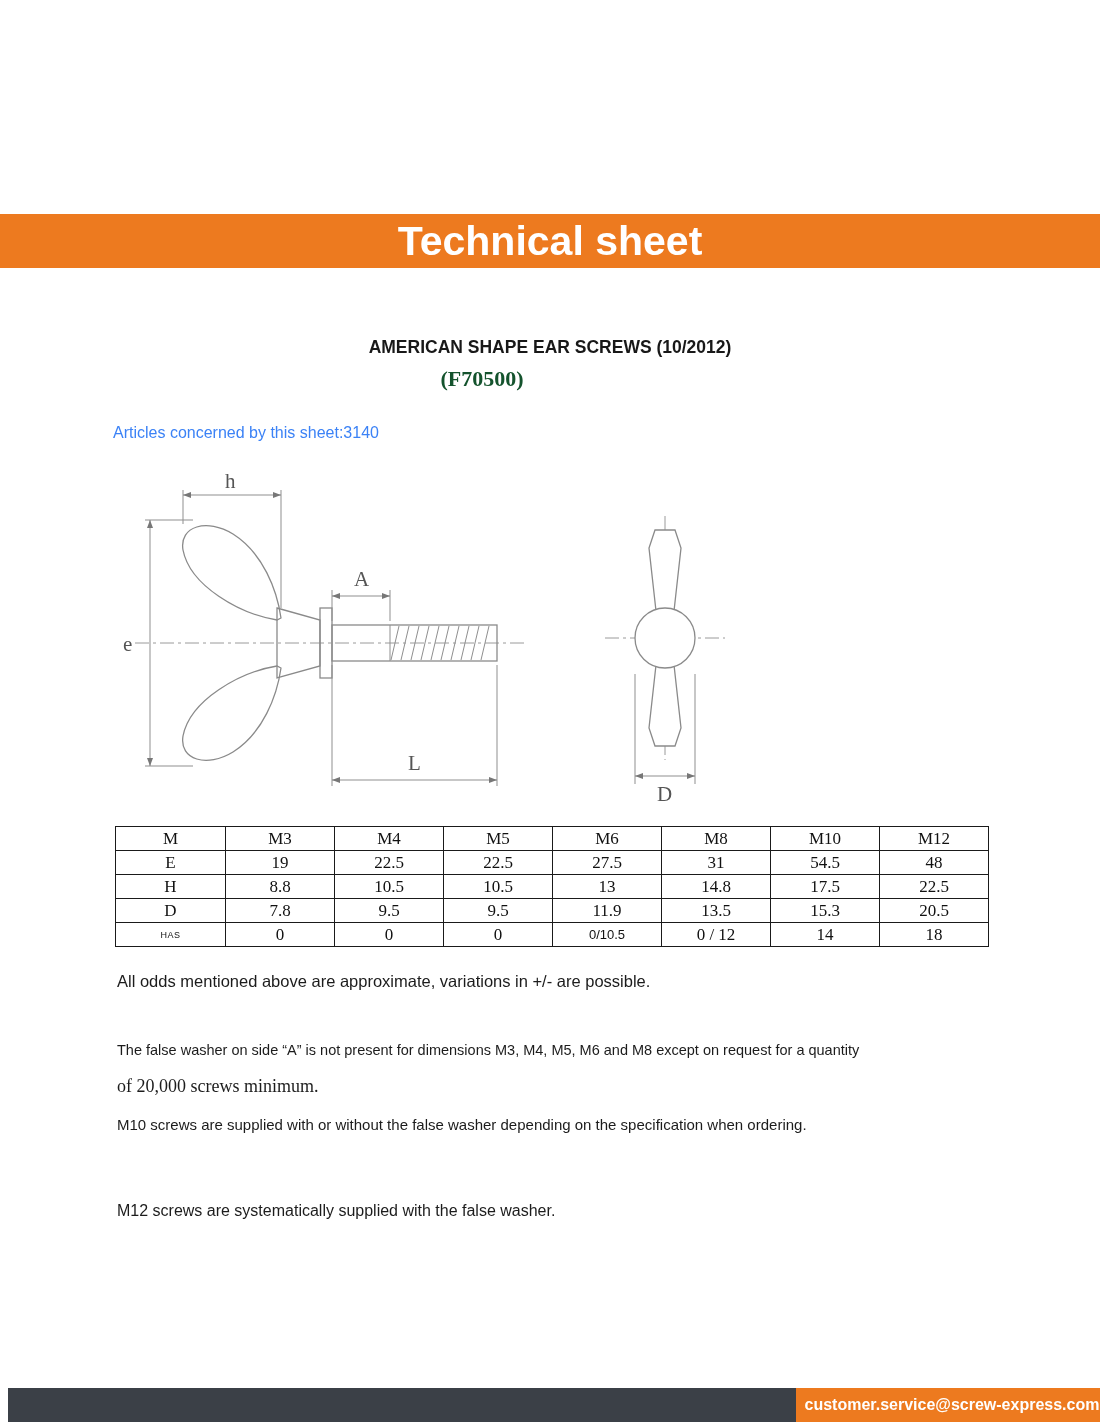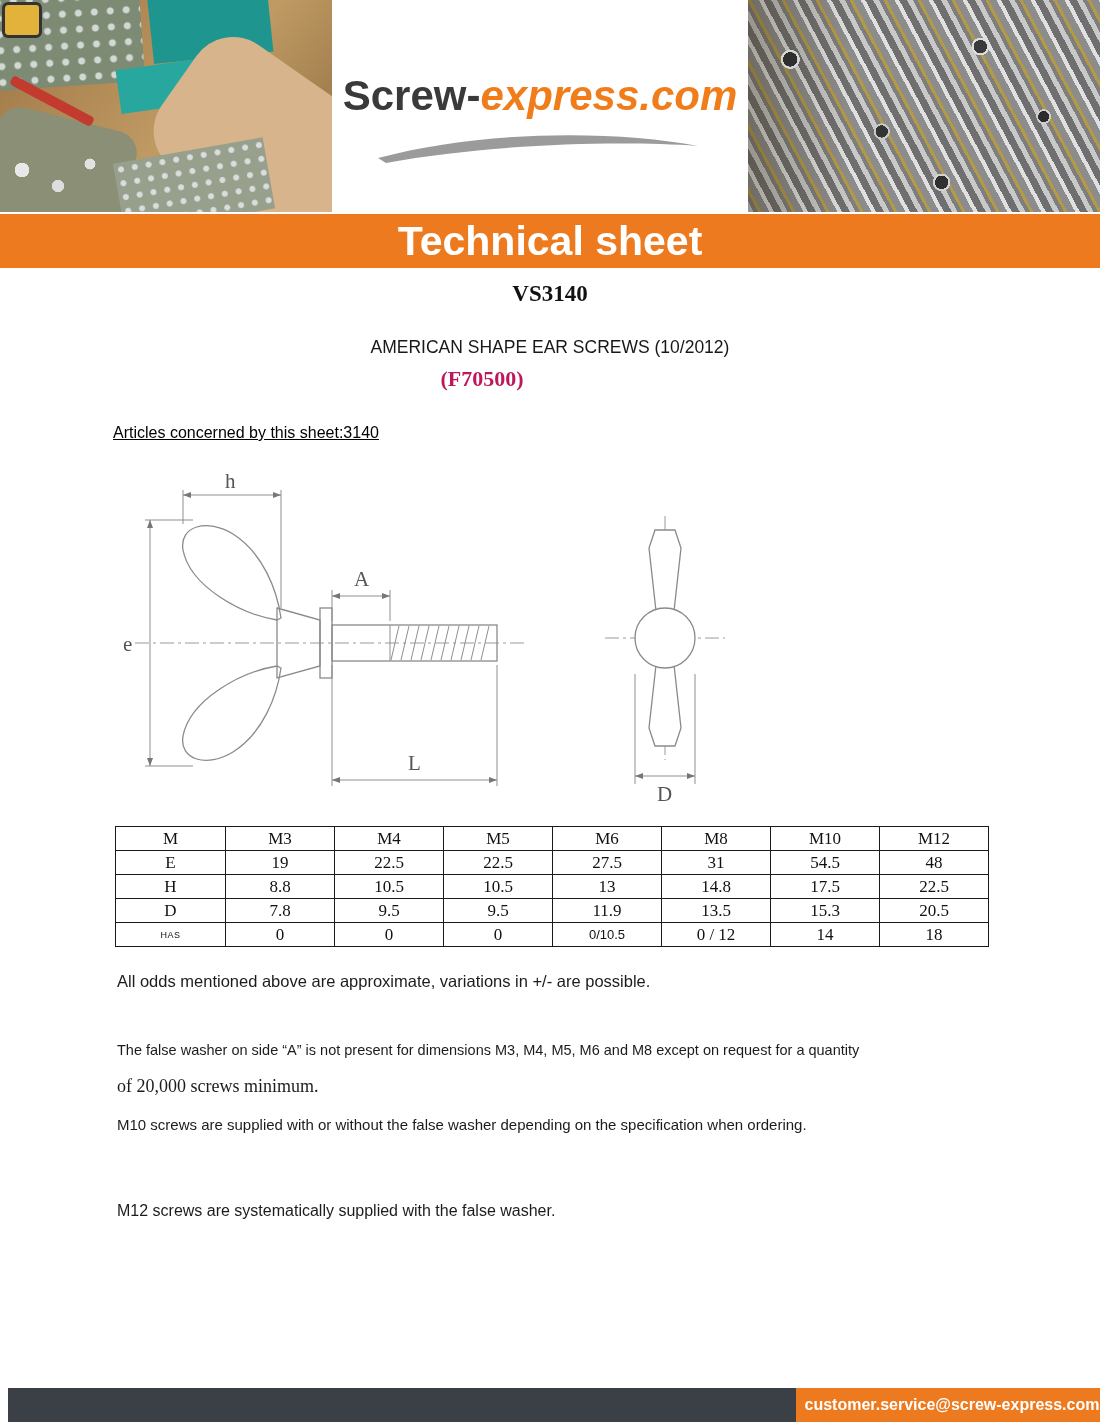--- a/index.html
+++ b/index.html
@@ -44,24 +44,24 @@
   .logo-orange{color:#f07d1a;font-style:italic;}
   .swoosh{position:absolute;left:40px;top:134px;width:330px;height:30px;}
 
   
   .banner{position:absolute;left:0;top:214px;width:1100px;height:54px;background:#ed7a1f;
     color:#fff;text-align:center;font-weight:bold;font-size:41px;line-height:54px;}
 
   
   .vs-code{position:absolute;left:0;top:281px;width:1100px;text-align:center;
     font-family:"Liberation Serif",serif;font-weight:bold;font-size:23px;color:#111;}
-  .doc-title{position:absolute;left:0;top:337px;width:1100px;text-align:center;font-size:17.5px;color:#181818;}
+  .doc-title{position:absolute;left:0;top:337px;width:1100px;text-align:center;font-size:17.5px;color:#181818;font-weight:bold;}
   .doc-ref{position:absolute;left:0;top:366px;width:964px;text-align:center;
-    font-family:"Liberation Serif",serif;font-weight:bold;font-size:22px;color:#be185d;}
-  .articles{position:absolute;left:113px;top:424px;font-size:16px;color:#000000;text-decoration:underline;}
+    font-family:"Liberation Serif",serif;font-weight:bold;font-size:22px;color:#14532d;}
+  .articles{position:absolute;left:113px;top:424px;font-size:16px;color:#3b82f6;}
 
   
   .drawing{position:absolute;left:105px;top:468px;}
   .dl{stroke:#8a8a8a;stroke-width:1.3;fill:none;}
   .dlw{stroke:#8a8a8a;stroke-width:1.3;fill:#ffffff;}
   .cl{stroke:#9a9a9a;stroke-width:1;fill:none;stroke-dasharray:14 4 3 4;}
   .thin{stroke:#8f8f8f;stroke-width:1;fill:none;}
   .dimtext{font-family:"Liberation Serif",serif;font-size:21px;fill:#555;}
 
   
@@ -84,48 +84,23 @@
   .footer{position:absolute;left:8px;top:1388px;width:1100px;height:34px;background:#3b4047;display:flex;}
   .footer-spacer{flex:1;}
   .footer-orange{width:312px;background:#ed7a1f;color:#fff;font-weight:bold;font-size:16px;
     line-height:34px;text-align:center;box-sizing:border-box;}
 </style>
 </head>
 <body>
 
 <div class="page">
 
-  <div class="header">
-    <div class="photo photo-left">
-      <div class="pl-box"></div>
-      <div class="pl-teal"></div>
-      <div class="pl-teal2"></div>
-      <div class="pl-sleeve"></div>
-      <div class="pl-arm"></div>
-      <div class="pl-tray"></div>
-      <div class="pl-red"></div>
-      <div class="pl-tape"></div>
-      <div class="pl-wash"></div>
-    </div>
-
-    <div class="logo">
-      <div class="logo-text"><span class="logo-dark">Screw-</span><span class="logo-orange">express.com</span></div>
-      <svg class="swoosh" viewBox="0 0 330 30">
-        <path d="M6,24 C 110,-4 242,-4 326,12 C 238,6 112,11 14,29 Z" fill="#9b9b9b"></path>
-      </svg>
-    </div>
-
-    <div class="photo photo-right">
-      <div class="pr-overlay"></div>
-    </div>
-  </div>
 
   <div class="banner">Technical sheet</div>
 
-  <div class="vs-code">VS3140</div>
   <div class="doc-title">AMERICAN SHAPE EAR SCREWS (10/2012)</div>
   <div class="doc-ref">(F70500)</div>
   <div class="articles">Articles concerned by this sheet:3140</div>
 
   <svg class="drawing" width="700" height="336" viewBox="0 0 700 336">
     <defs>
       <marker id="arr" markerWidth="10" markerHeight="8" refX="8" refY="3" orient="auto-start-reverse" markerUnits="userSpaceOnUse">
         <path d="M0,0 L8,3 L0,6 Z" fill="#777"></path>
       </marker>
     </defs>

